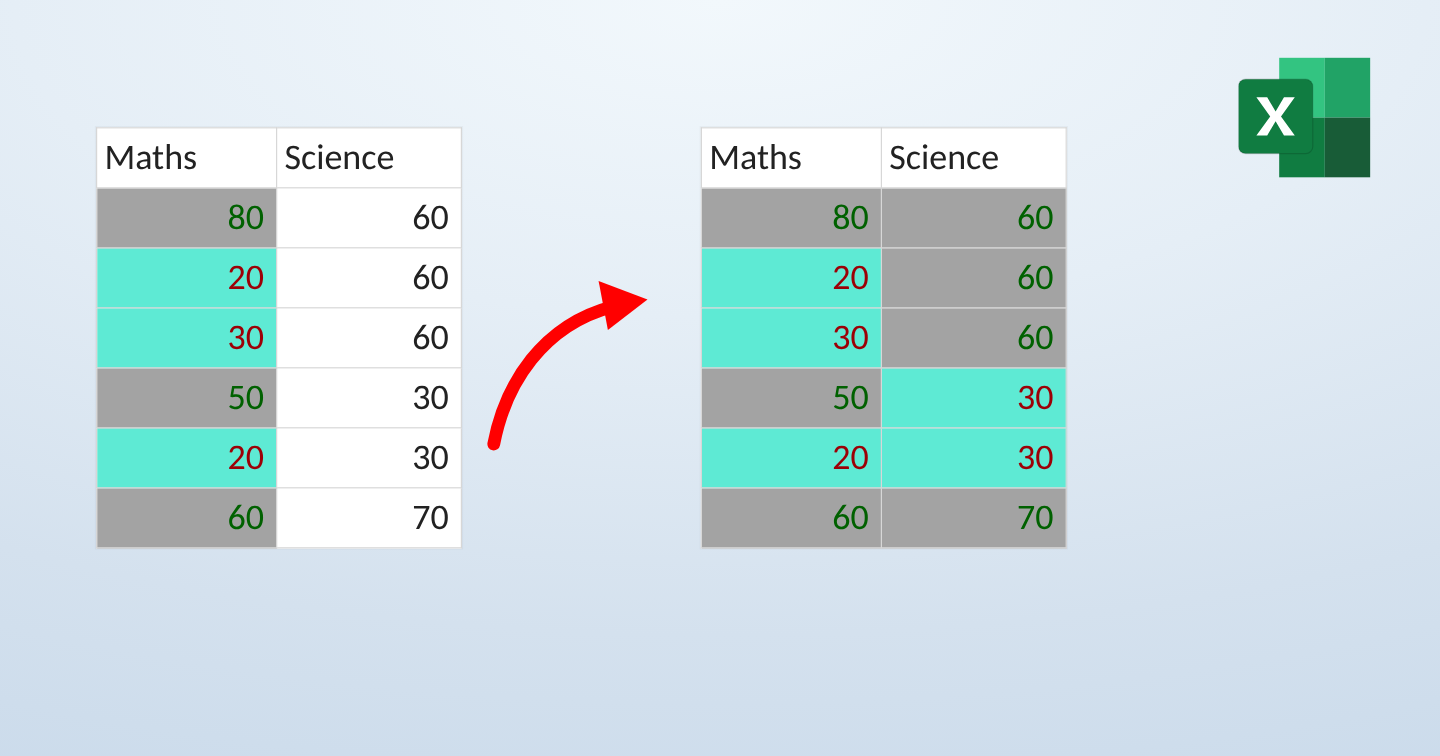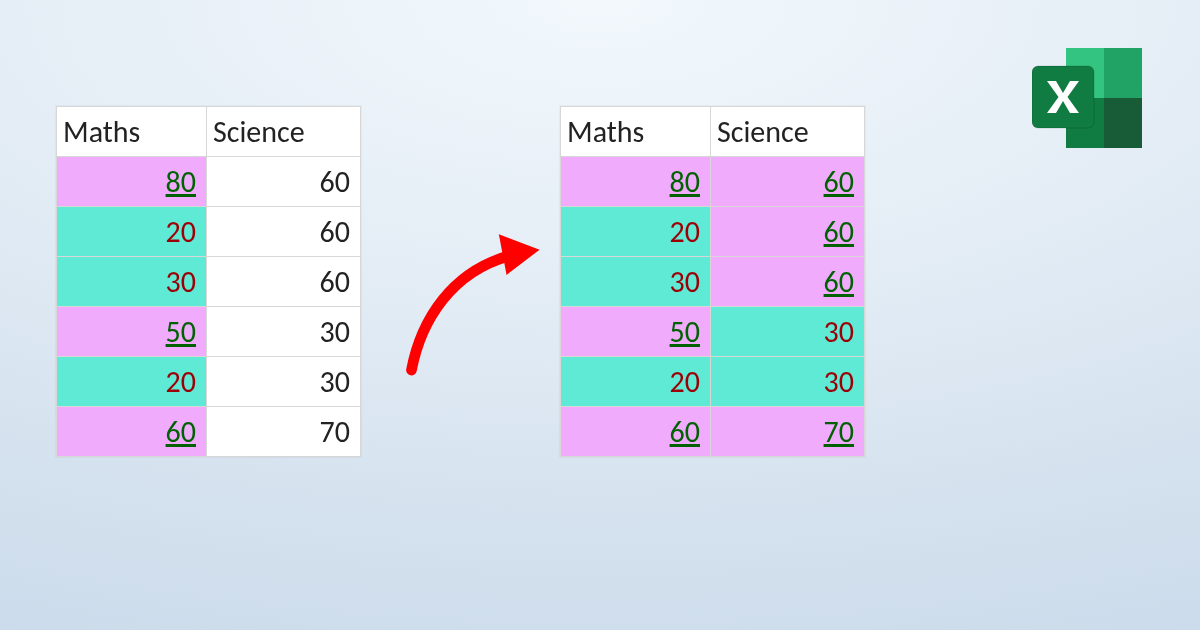--- a/index.html
+++ b/index.html
@@ -16,41 +16,42 @@
     position: relative;
     width: 1200px;
     height: 630px;
   }
   .sheet {
     position: absolute;
     background: #ffffff;
     border: 1px solid #d7d7d7;
     border-collapse: collapse;
     box-shadow: 0 0 0 1px rgba(0,0,0,0.03);
+    margin-left: 24px;
   }
   .sheet td, .sheet th {
     border: 1px solid #d7d7d7;
     height: 50px;
     vertical-align: middle;
     font-weight: 400;
   }
   .sheet th {
     background: #ffffff;
     text-align: left;
     padding: 0 8px 0 6px;
     font-size: 30px;
     color: #222;
     font-weight: 400;
   }
   .sheet td.val {
     text-align: right;
     padding: 0 10px 0 6px;
     font-size: 30px;
   }
-  .c-green { background: #f0abfc; color: #006100; text-decoration: underline; }
+  .c-green { background: #a3a3a3; color: #006100; }
   .c-red   { background: #5eead4; color: #9c0006; }
   .c-plain { background: #ffffff; color: #222; }
 
   
   #t1 { top: 106px; left: 56px; }
   #t1 col.ca { width: 150px; }
   #t1 col.cb { width: 154px; }
 
   
   #t2 { top: 106px; left: 560px; }

